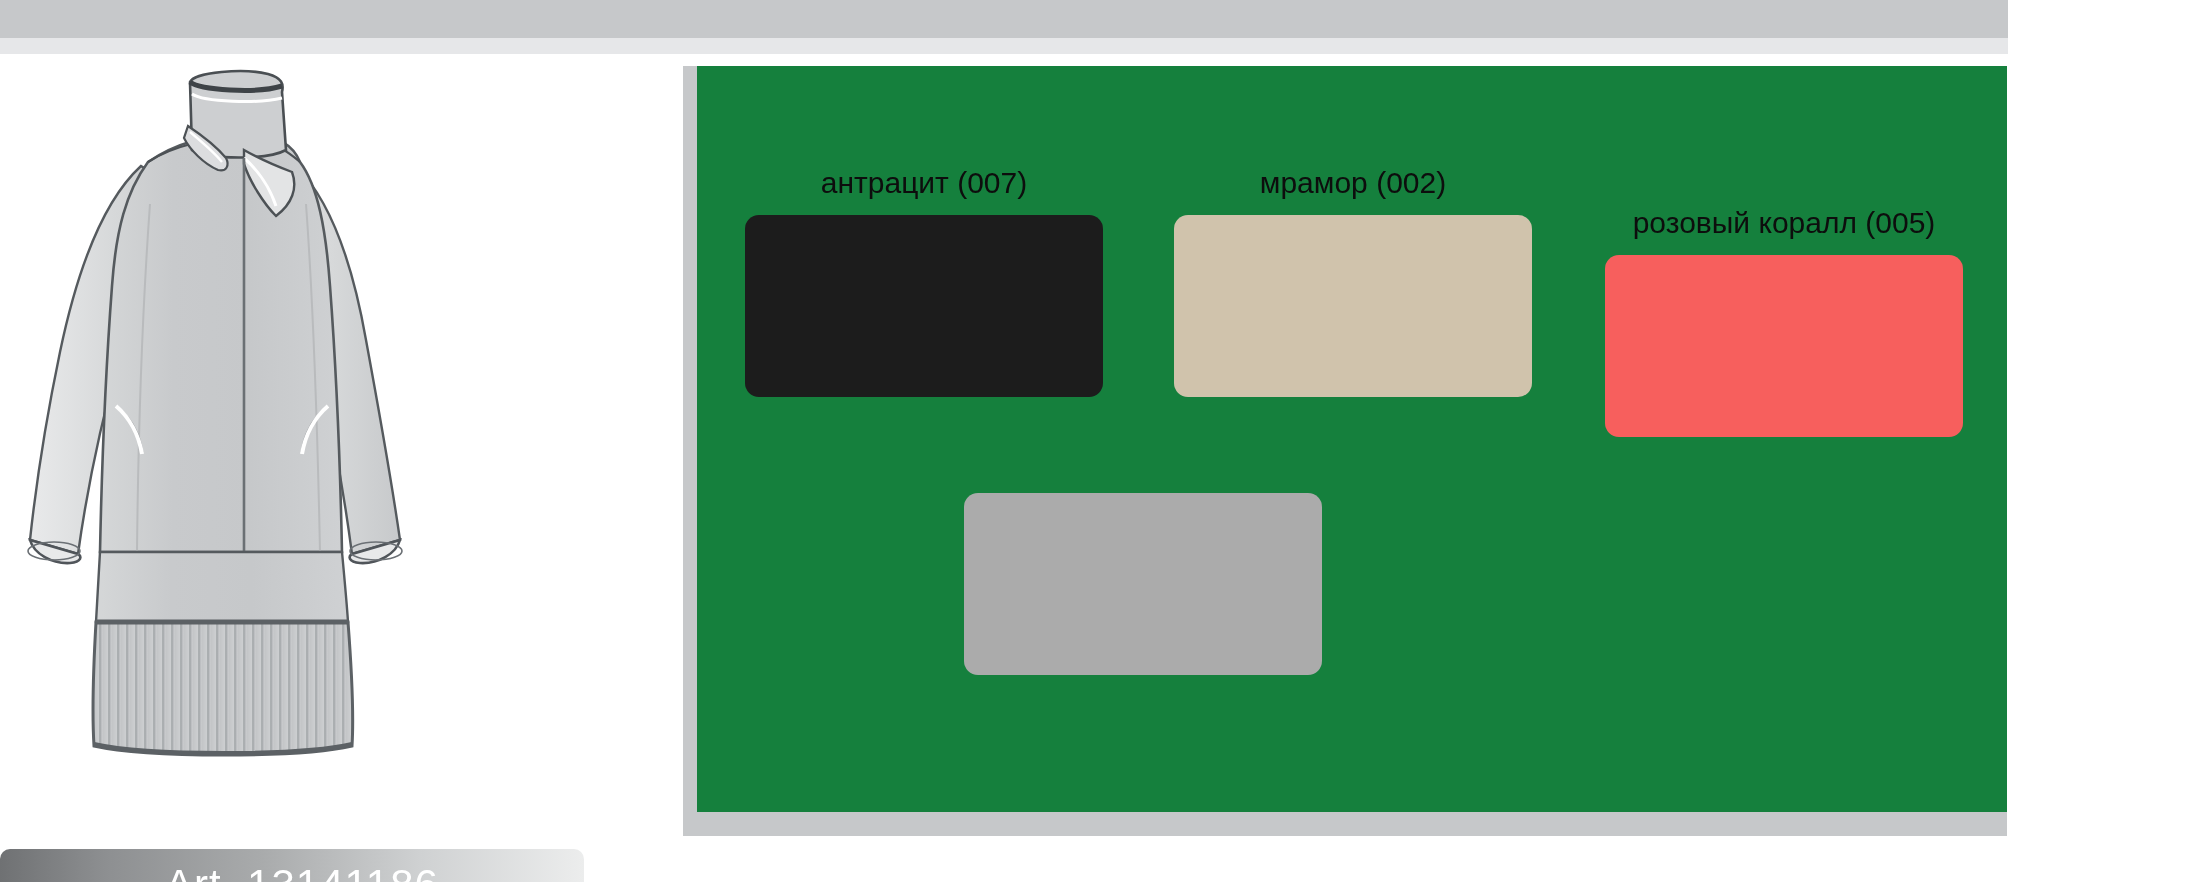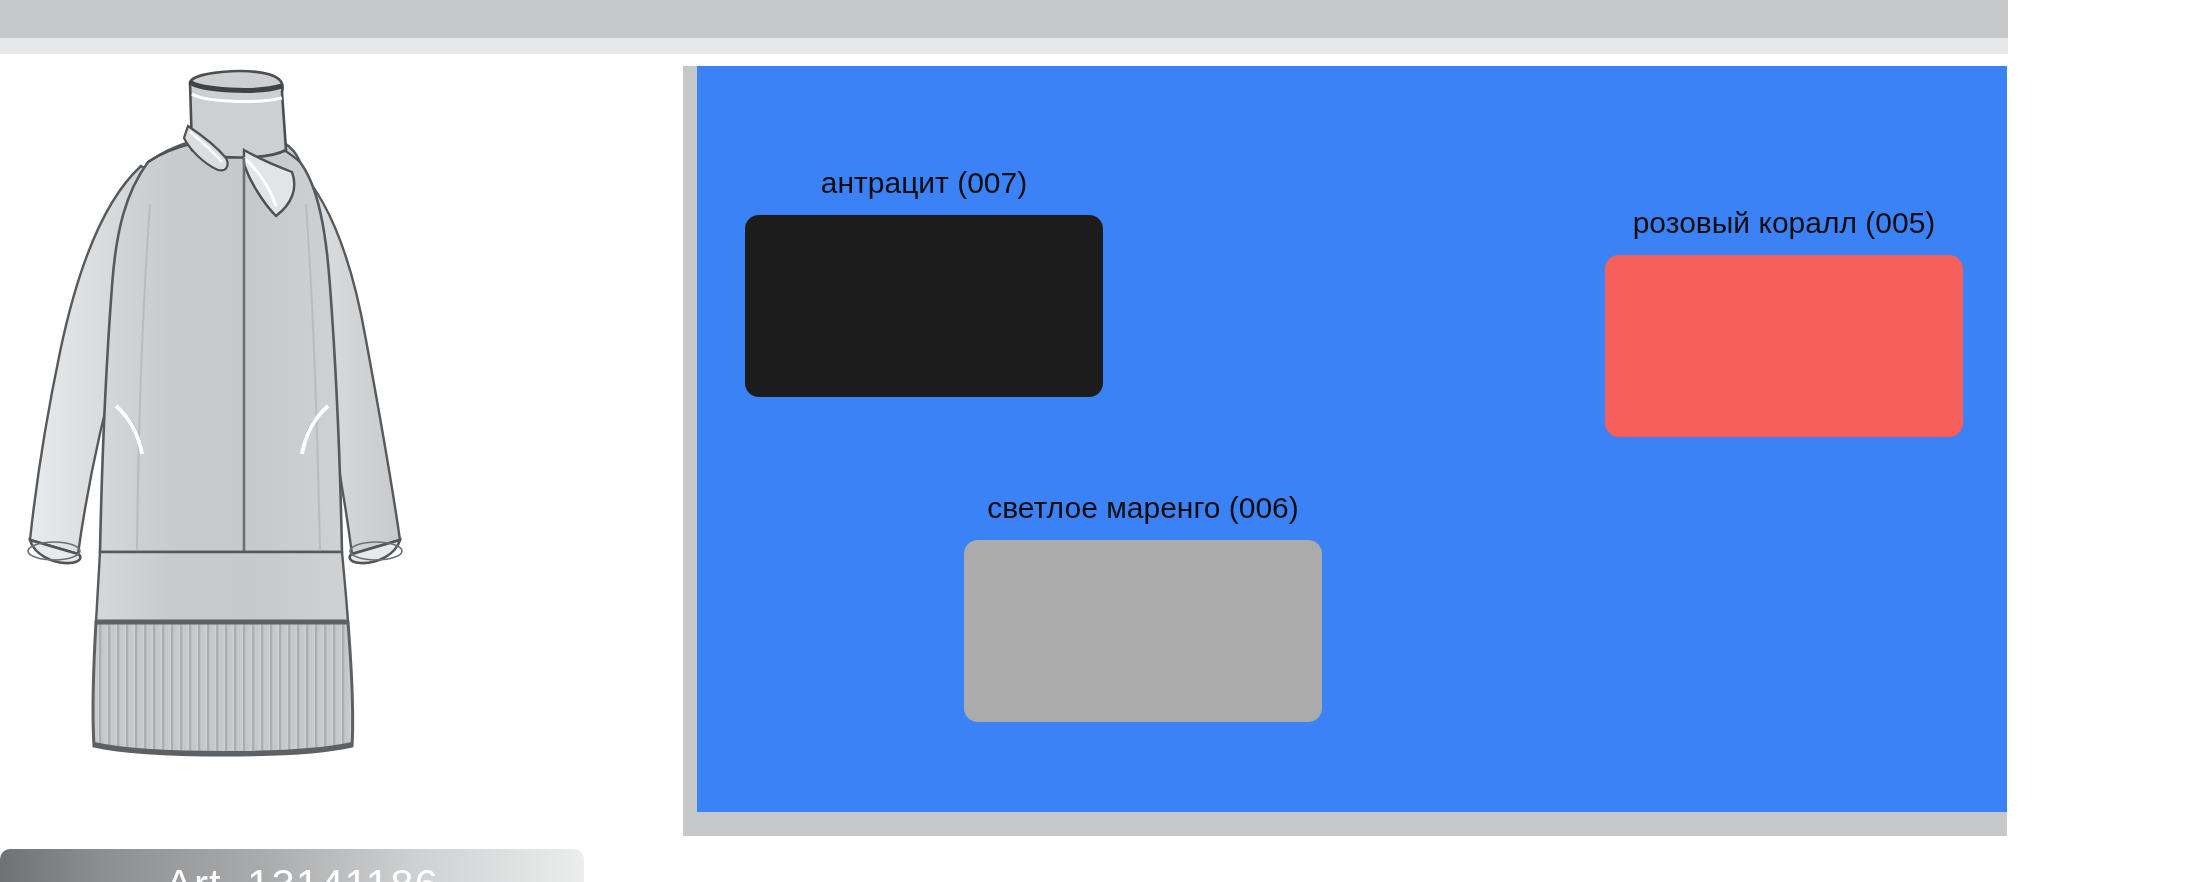--- a/index.html
+++ b/index.html
@@ -85,21 +85,21 @@
     font-family: "Liberation Sans", sans-serif;
   }
 
   
   .colors-panel {
     position: absolute;
     left: 683px;
     top: 66px;
     width: 1324px;
     height: 770px;
-    background: #3b82f6;
+    background: #15803d;
     border-left: 14px solid #c6c8ca;
     border-bottom: 24px solid #c6c8ca;
     box-sizing: border-box;
   }
   .colors-inner {
     position: absolute;
     inset: 0;
   }
 
   .swatch-group {
@@ -223,28 +223,31 @@
   </div>
 
   <div class="colors-panel">
     <div class="colors-inner">
 
       <div class="swatch-group g-r1c1">
         <div class="swatch-label">антрацит (007)</div>
         <div class="swatch-chip" style="background-color: rgb(28, 28, 28);"></div>
       </div>
 
+      <div class="swatch-group g-r1c2">
+        <div class="swatch-label">мрамор (002)</div>
+        <div class="swatch-chip" style="background-color: rgb(208, 195, 172);"></div>
+      </div>
 
       <div class="swatch-group g-r1c3">
         <div class="swatch-label">розовый коралл (005)</div>
         <div class="swatch-chip" style="background-color: rgb(247, 95, 93);"></div>
       </div>
 
       <div class="swatch-group g-r2c1">
-        <div class="swatch-label">светлое маренго (006)</div>
         <div class="swatch-chip" style="background-color: rgb(171, 171, 171);"></div>
       </div>
 
 
     </div>
   </div>
 
 </div>
 
 </body></html>

